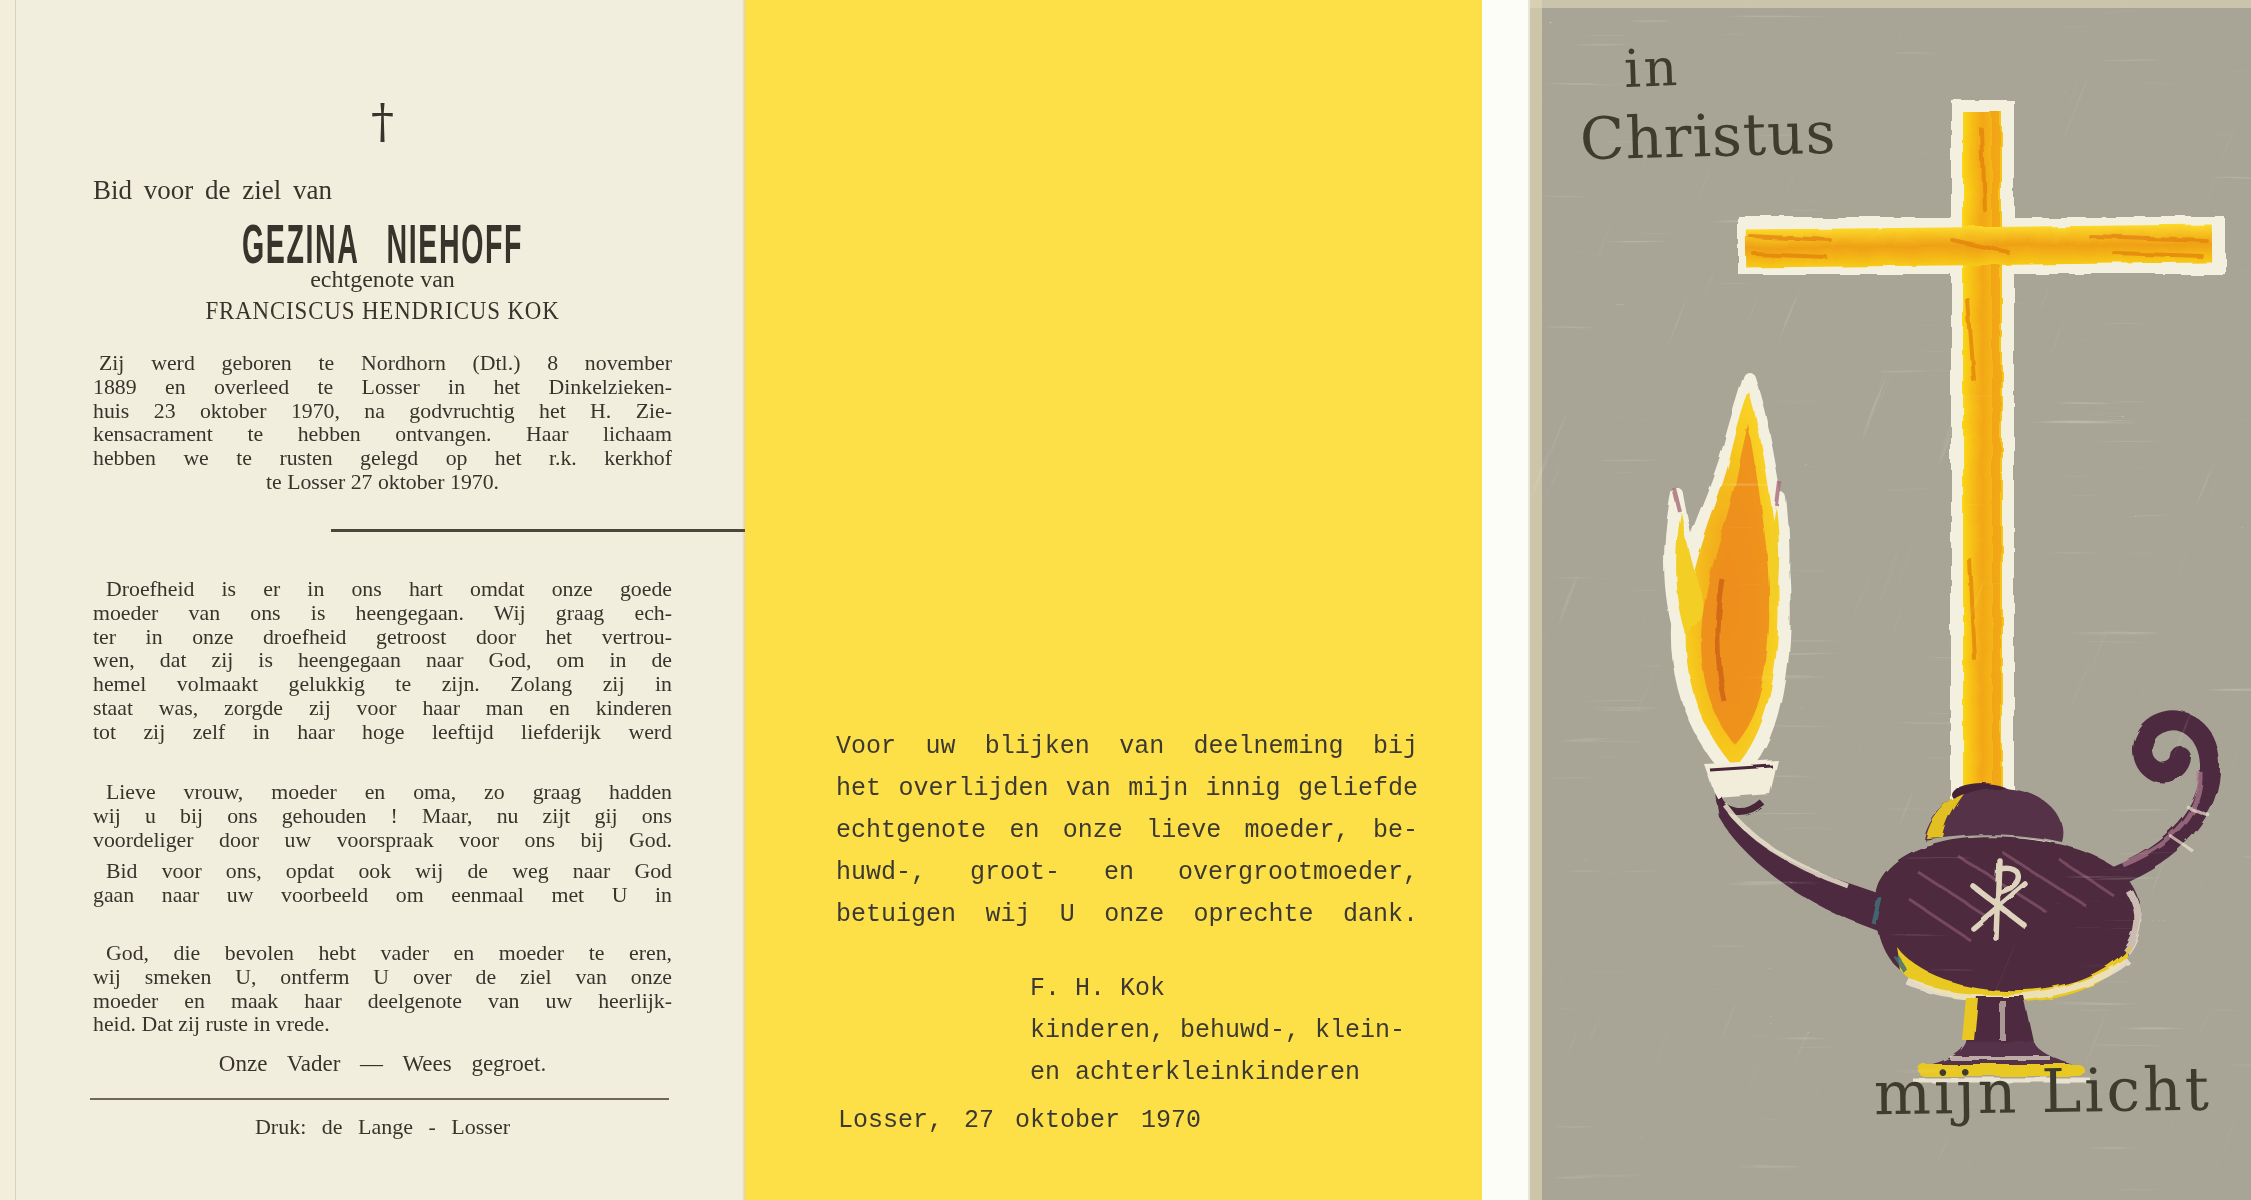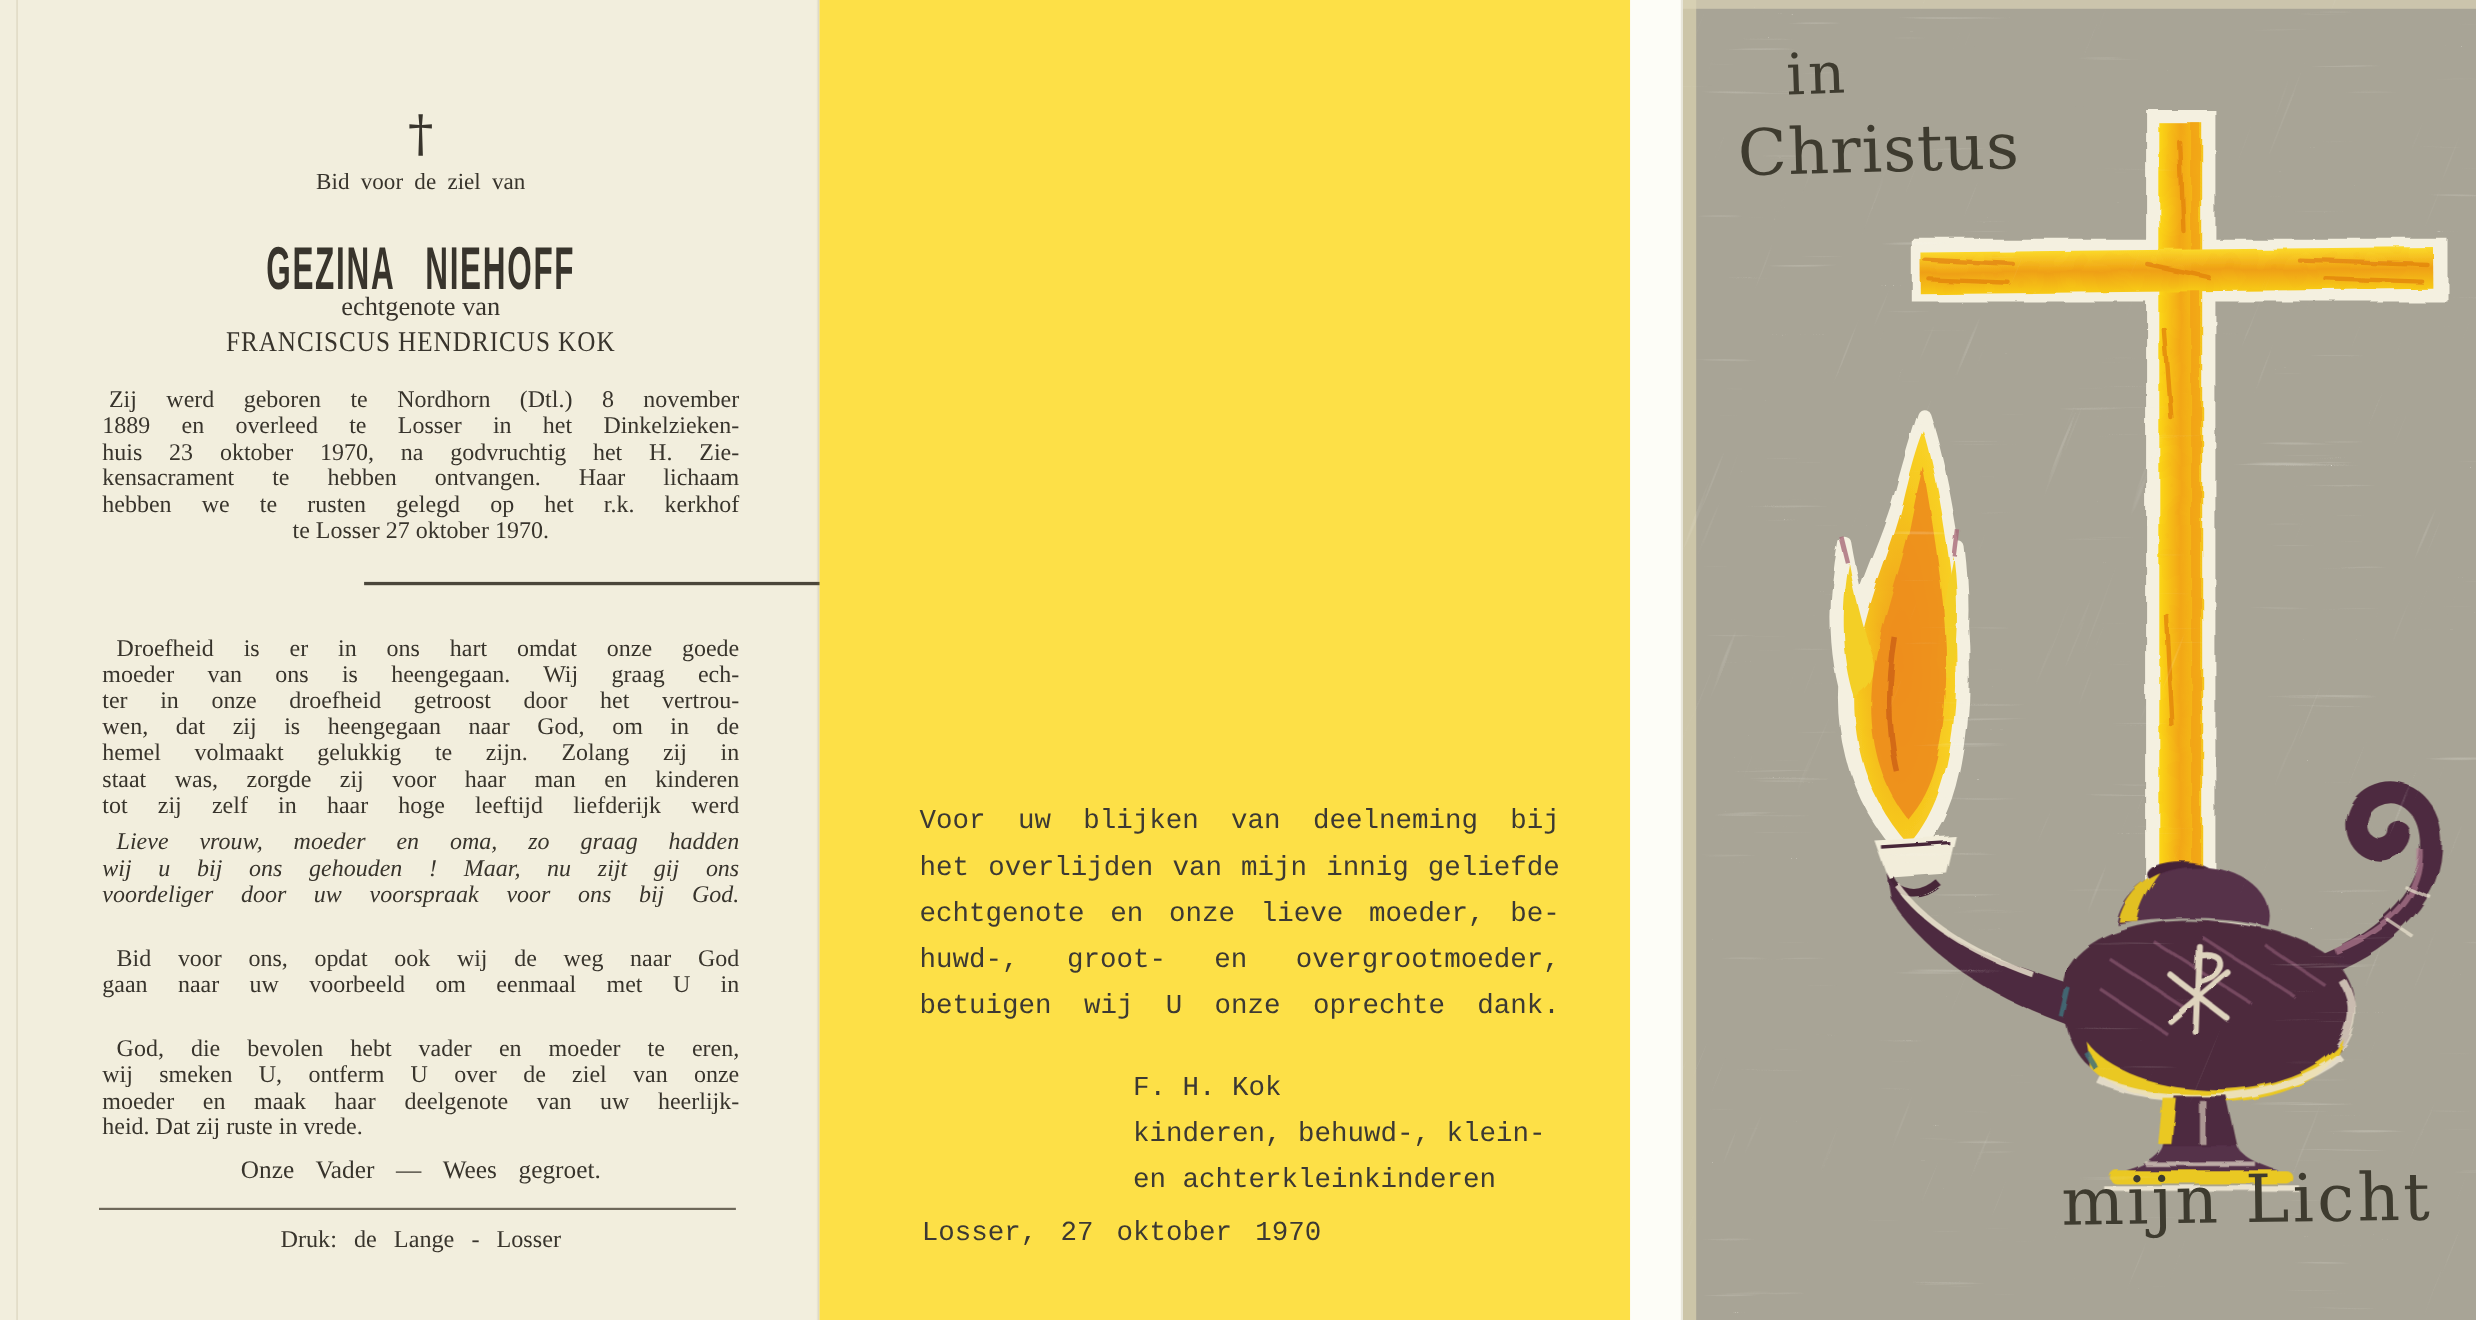--- a/index.html
+++ b/index.html
@@ -10,32 +10,32 @@
   .panel{position:absolute;top:0;height:1200px;}
   
   .left{left:0;width:745px;background:#f2eedd;}
   .left::before{content:"";position:absolute;left:15px;top:0;width:1px;height:100%;
     background:rgba(150,140,100,.28);}
   .left::after{content:"";position:absolute;right:0;top:0;width:3px;height:100%;
     background:linear-gradient(to right, rgba(120,108,70,0), rgba(120,108,70,.22));}
   .lcol{position:absolute;left:93px;top:0;width:579px;height:1200px;}
   .lcol > div{position:absolute;width:100%;color:#38342c;}
   .dagger{top:94px;font-size:46px;text-align:center;font-family:"DejaVu Serif",serif;color:#3e3a31;}
-  .intro{top:153px;font-size:21px;text-align:center;word-spacing:5px;}
+  .intro{top:175px;font-size:27px;word-spacing:5px;}
   .name{top:212px;font-size:55px;font-weight:bold;font-family:"Liberation Sans",sans-serif;
     text-align:center;letter-spacing:3px;word-spacing:36px;color:#2f2b26;
     transform:scaleX(.52);transform-origin:50% 0;white-space:nowrap;}
   .relation{top:266px;font-size:24px;text-align:center;}
   .spouse{top:296px;font-size:26px;text-align:center;letter-spacing:1px;
     transform:scaleX(.88);transform-origin:50% 0;white-space:nowrap;color:#2f2b26;}
   .para{font-size:21.8px;line-height:23.8px;color:#3a362e;}
   .p1{top:352px;}
   .divider{top:529px !important;left:238px !important;width:102px;height:3px;background:#4b463a;}
   .p2{top:578px;}
-  .p3{top:754px;font-style:italic;}
+  .p3{top:781px;}
   .p4{top:860px;}
   .p5{top:942px;}
   .indent .pline:first-child{text-indent:13px;}
   .p1 .pline:first-child{text-indent:6px;}
   .pline{text-align:justify;text-align-last:justify;}
   .pl-left{text-align-last:left;}
   .pl-center{text-align-last:center;}
   .pl-justify{text-align-last:justify;}
   .prayer{top:1051px;font-size:23px;text-align:center;word-spacing:14px;}
   .footrule{top:1098px !important;left:-3px !important;width:582px;height:2px;

